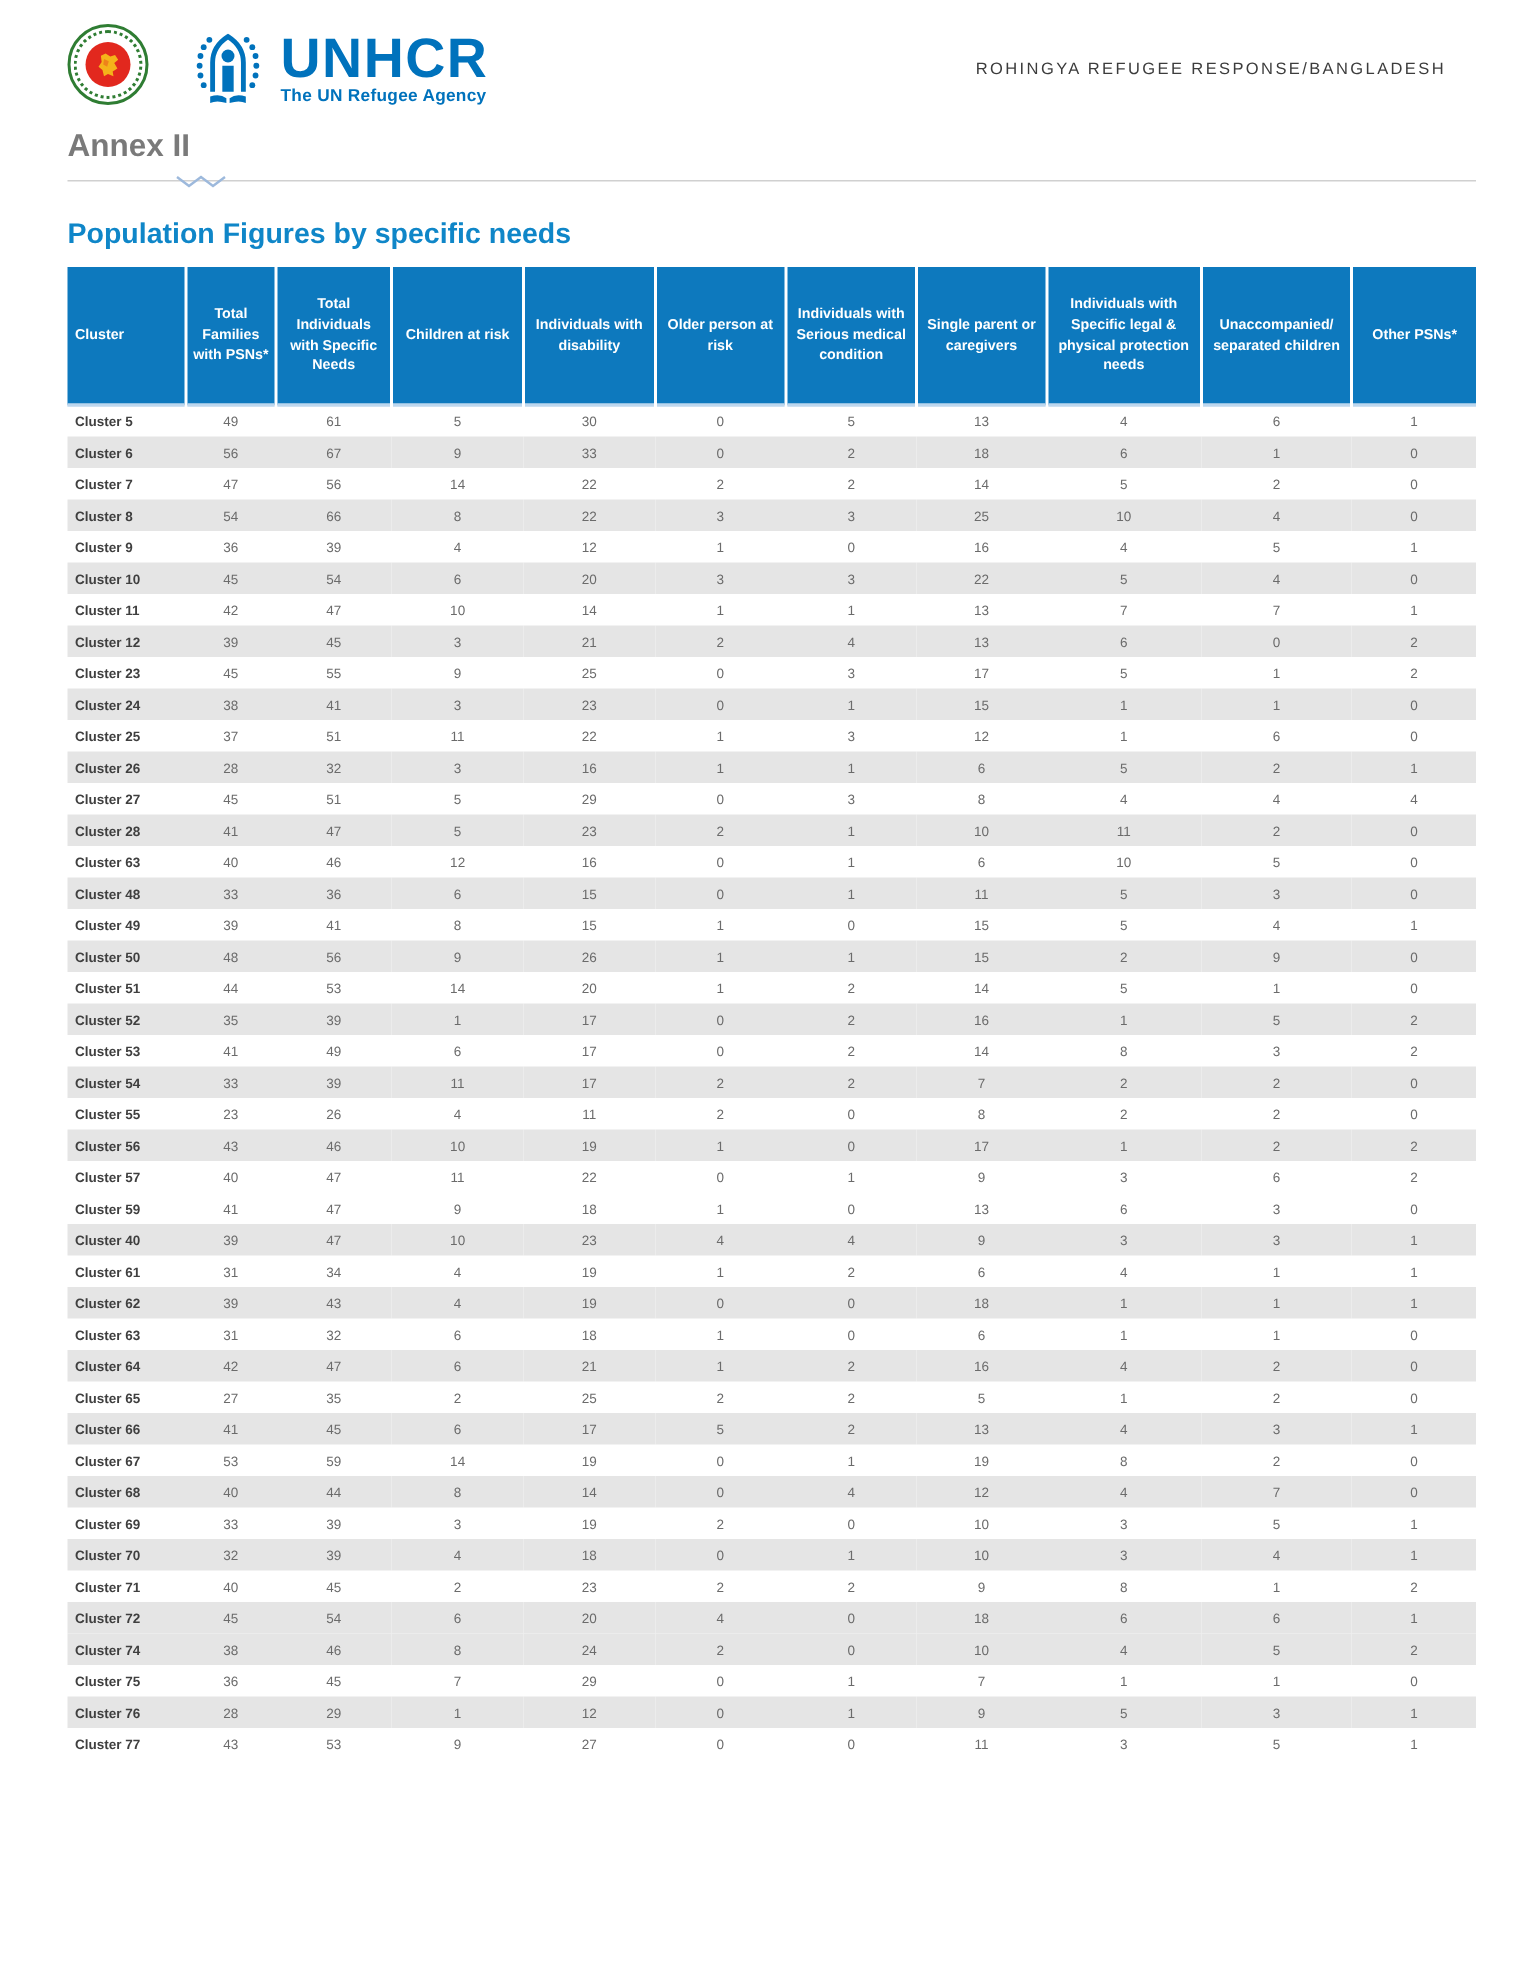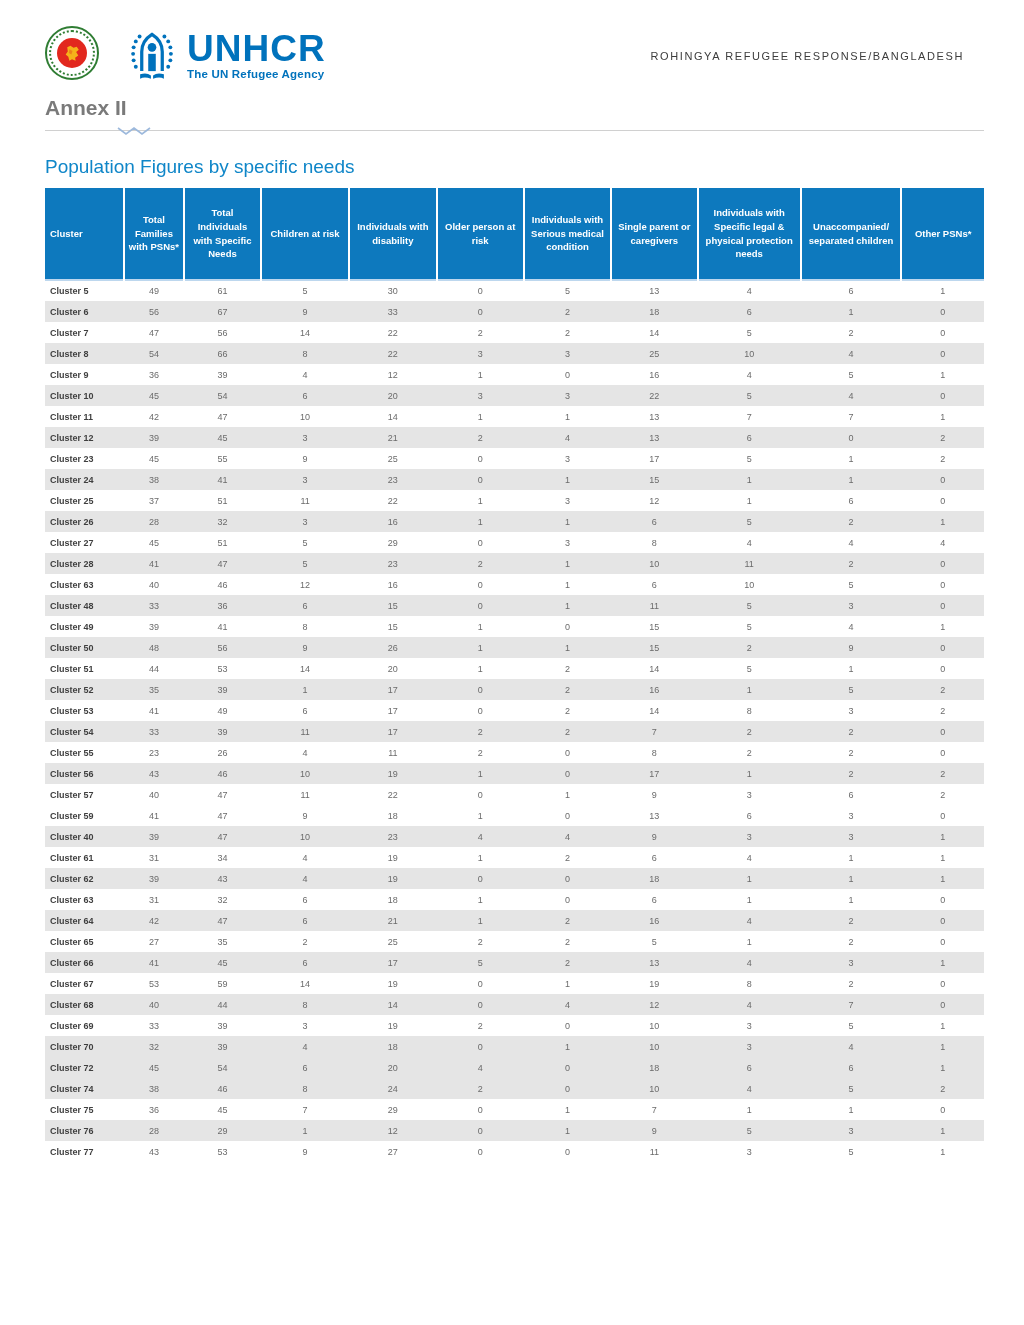--- a/index.html
+++ b/index.html
@@ -2,21 +2,21 @@
 <html><head>
 <meta charset="utf-8">
 <style>
   * { margin:0; padding:0; box-sizing:border-box; }
   html,body { background:#ffffff; }
   body {
     width:1024px; height:1325px;
     font-family:"Liberation Sans", sans-serif;
     position:relative; overflow:hidden;
   }
-  .page { padding:26px 40px 0 45px; }
+  .page { padding:16px 40px 0 45px; }
 
   
   .top-header { display:flex; justify-content:space-between; align-items:flex-start; }
   .logos { display:flex; align-items:flex-start; gap:26px; }
 
   
   .seal { width:54px; height:54px; border-radius:50%; border:2px solid #2f7d33; position:relative; background:#fff; flex:0 0 auto; }
   .seal::before { content:""; position:absolute; inset:2px; border-radius:50%; border:2px dotted #2f7d33; }
   .seal-center { position:absolute; inset:10px; border-radius:50%; background:#e2281e; display:flex; align-items:center; justify-content:center; overflow:hidden; }
   .seal-center svg { width:70%; height:70%; }
@@ -29,21 +29,21 @@
   .unhcr-tagline { color:#0072bc; font-size:11.5px; font-weight:bold; margin-top:1px; letter-spacing:0.2px; }
 
   .doc-title { margin-top:24px; font-size:11px; letter-spacing:1.6px; color:#3c3c3c; text-align:right; padding-right:20px; }
 
   
   .annex-title { margin-top:12px; font-size:21px; font-weight:bold; color:#7a7a7a; }
   .annex-divider { position:relative; margin-top:10px; border-top:1px solid #d0d0d0; height:10px; }
   .annex-divider svg { position:absolute; left:72px; top:-6px; }
 
   
-  .section-title { margin-top:16px; margin-bottom:10px; font-size:19px; font-weight:normal; color:#0f86c8; }
+  .section-title { margin-top:16px; margin-bottom:10px; font-size:19px; font-weight:bold; color:#0f86c8; }
 
   
   table.psn { width:939px; border-collapse:collapse; table-layout:fixed; }
   table.psn th {
     background:#0d79be; color:#ffffff; font-weight:bold; font-size:9.5px;
     height:92px; vertical-align:middle; text-align:center; line-height:1.45;
     border-right:2px solid #ffffff; padding:2px 3px;
   }
   table.psn th:first-child { text-align:left; padding-left:5px; }
   table.psn th:last-child { border-right:none; }
@@ -620,20 +620,33 @@
           <td>39</td>
           <td>4</td>
           <td>18</td>
           <td>0</td>
           <td>1</td>
           <td>10</td>
           <td>3</td>
           <td>4</td>
           <td>1</td>
         </tr>
+        <tr>
+          <td class="cluster-cell">Cluster 71</td>
+          <td>40</td>
+          <td>45</td>
+          <td>2</td>
+          <td>23</td>
+          <td>2</td>
+          <td>2</td>
+          <td>9</td>
+          <td>8</td>
+          <td>1</td>
+          <td>2</td>
+        </tr>
         <tr class="stripe">
           <td class="cluster-cell">Cluster 72</td>
           <td>45</td>
           <td>54</td>
           <td>6</td>
           <td>20</td>
           <td>4</td>
           <td>0</td>
           <td>18</td>
           <td>6</td>

